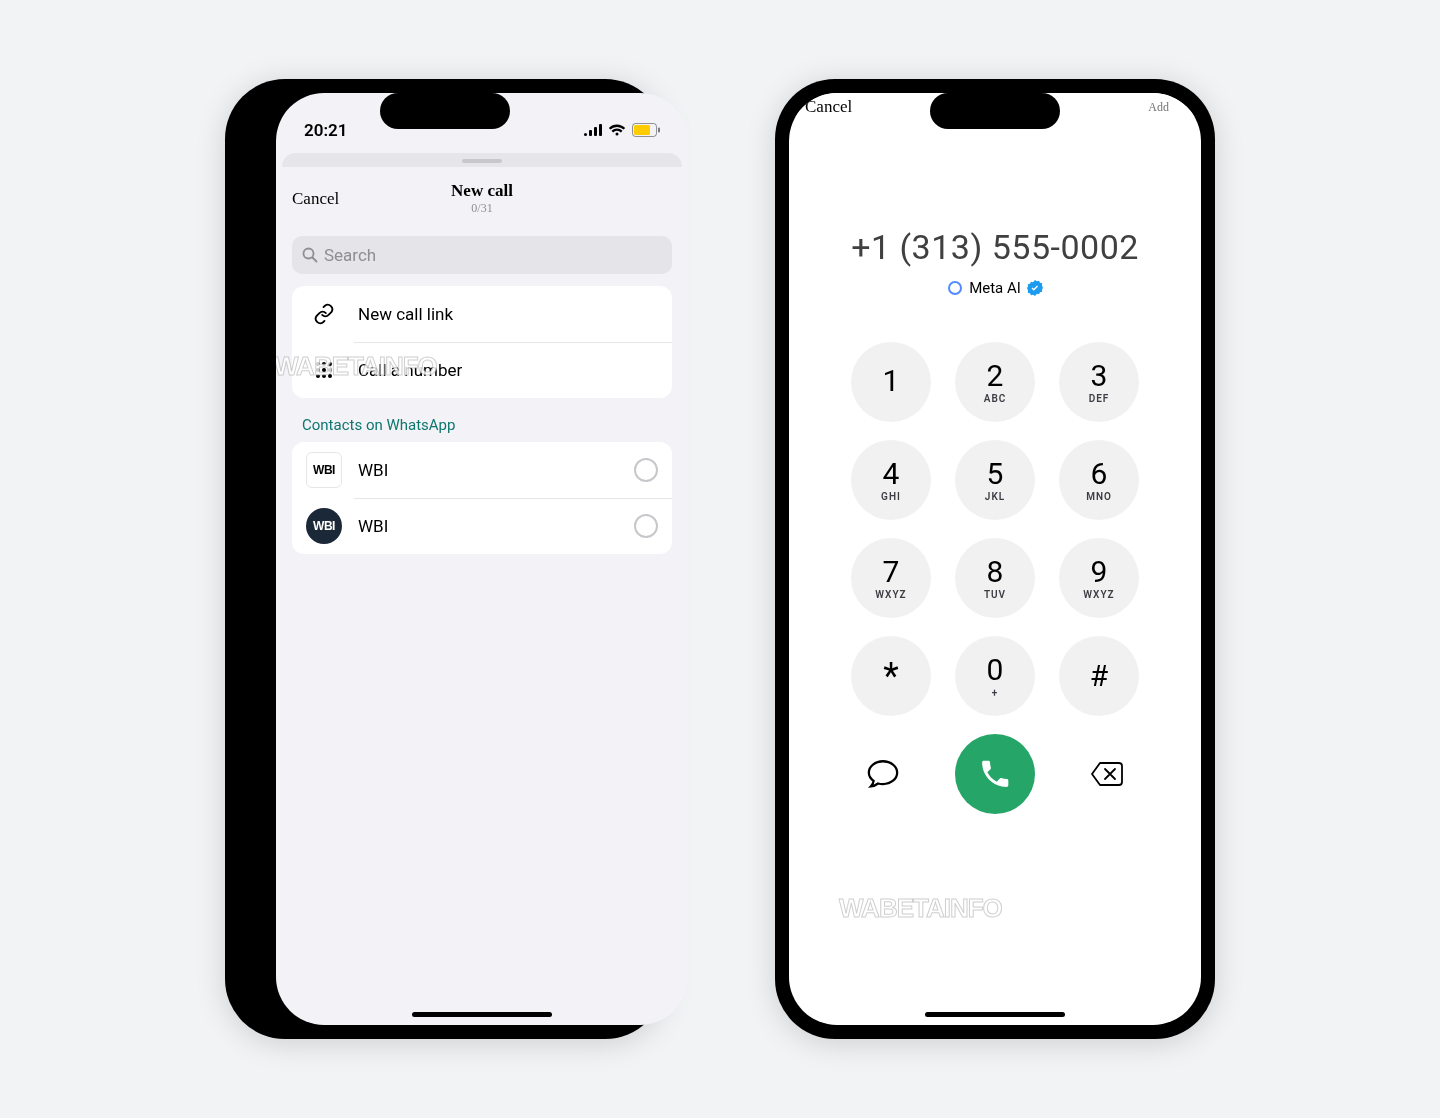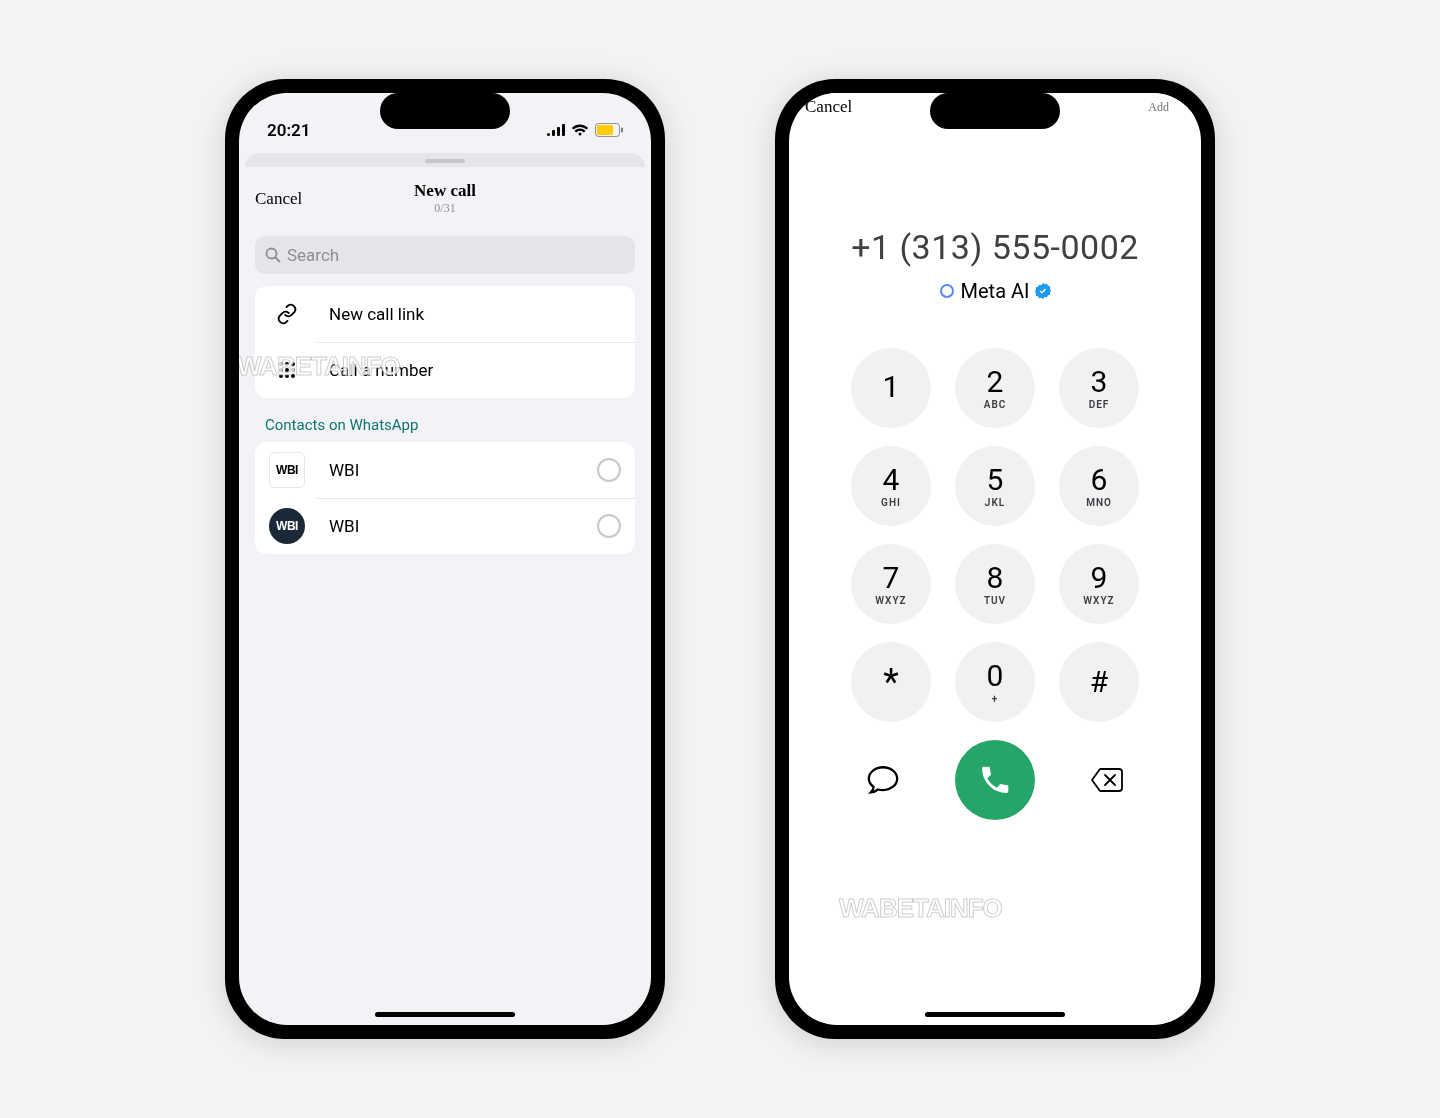--- a/index.html
+++ b/index.html
@@ -24,21 +24,21 @@
   }
   .screen {
     width: 100%;
     height: 100%;
     border-radius: 48px;
     overflow: hidden;
     position: relative;
     display: flex;
     flex-direction: column;
   }
-  .screen-a { background: #f2f2f7; }
+  .screen-a { background: #f2f2f7; margin-left: 37px; }
   .screen-b { background: #fff; }
   .notch {
     position: absolute;
     top: 14px;
     left: 50%;
     transform: translateX(-50%);
     width: 130px;
     height: 36px;
     background: #000;
     border-radius: 20px;
@@ -135,21 +135,21 @@
     background:#fff;
     border-radius: 12px;
     margin: 0 16px 18px 16px;
     overflow:hidden;
   }
   .row {
     display:flex;
     align-items:center;
     min-height:56px;
     padding: 0 14px;
-    gap:24px;
+    gap:16px;
     position:relative;
   }
   .row + .row::before {
     content:"";
     position:absolute;
     left: 62px;
     right:0;
     top:0;
     height:1px;
     background:#e5e5ea;
@@ -201,21 +201,21 @@
     letter-spacing:0.5px;
     font-weight:400;
     color:#404040;
   }
   .dial-id {
     display:flex;
     align-items:center;
     justify-content:center;
     gap:6px;
     margin-top:12px;
-    font-size:20px;
+    font-size:15px;
   }
   .keypad {
     display:grid;
     grid-template-columns: repeat(3, 80px);
     grid-auto-rows: 80px;
     gap: 18px 24px;
     justify-content:center;
     margin-top:45px;
   }
   .key {

